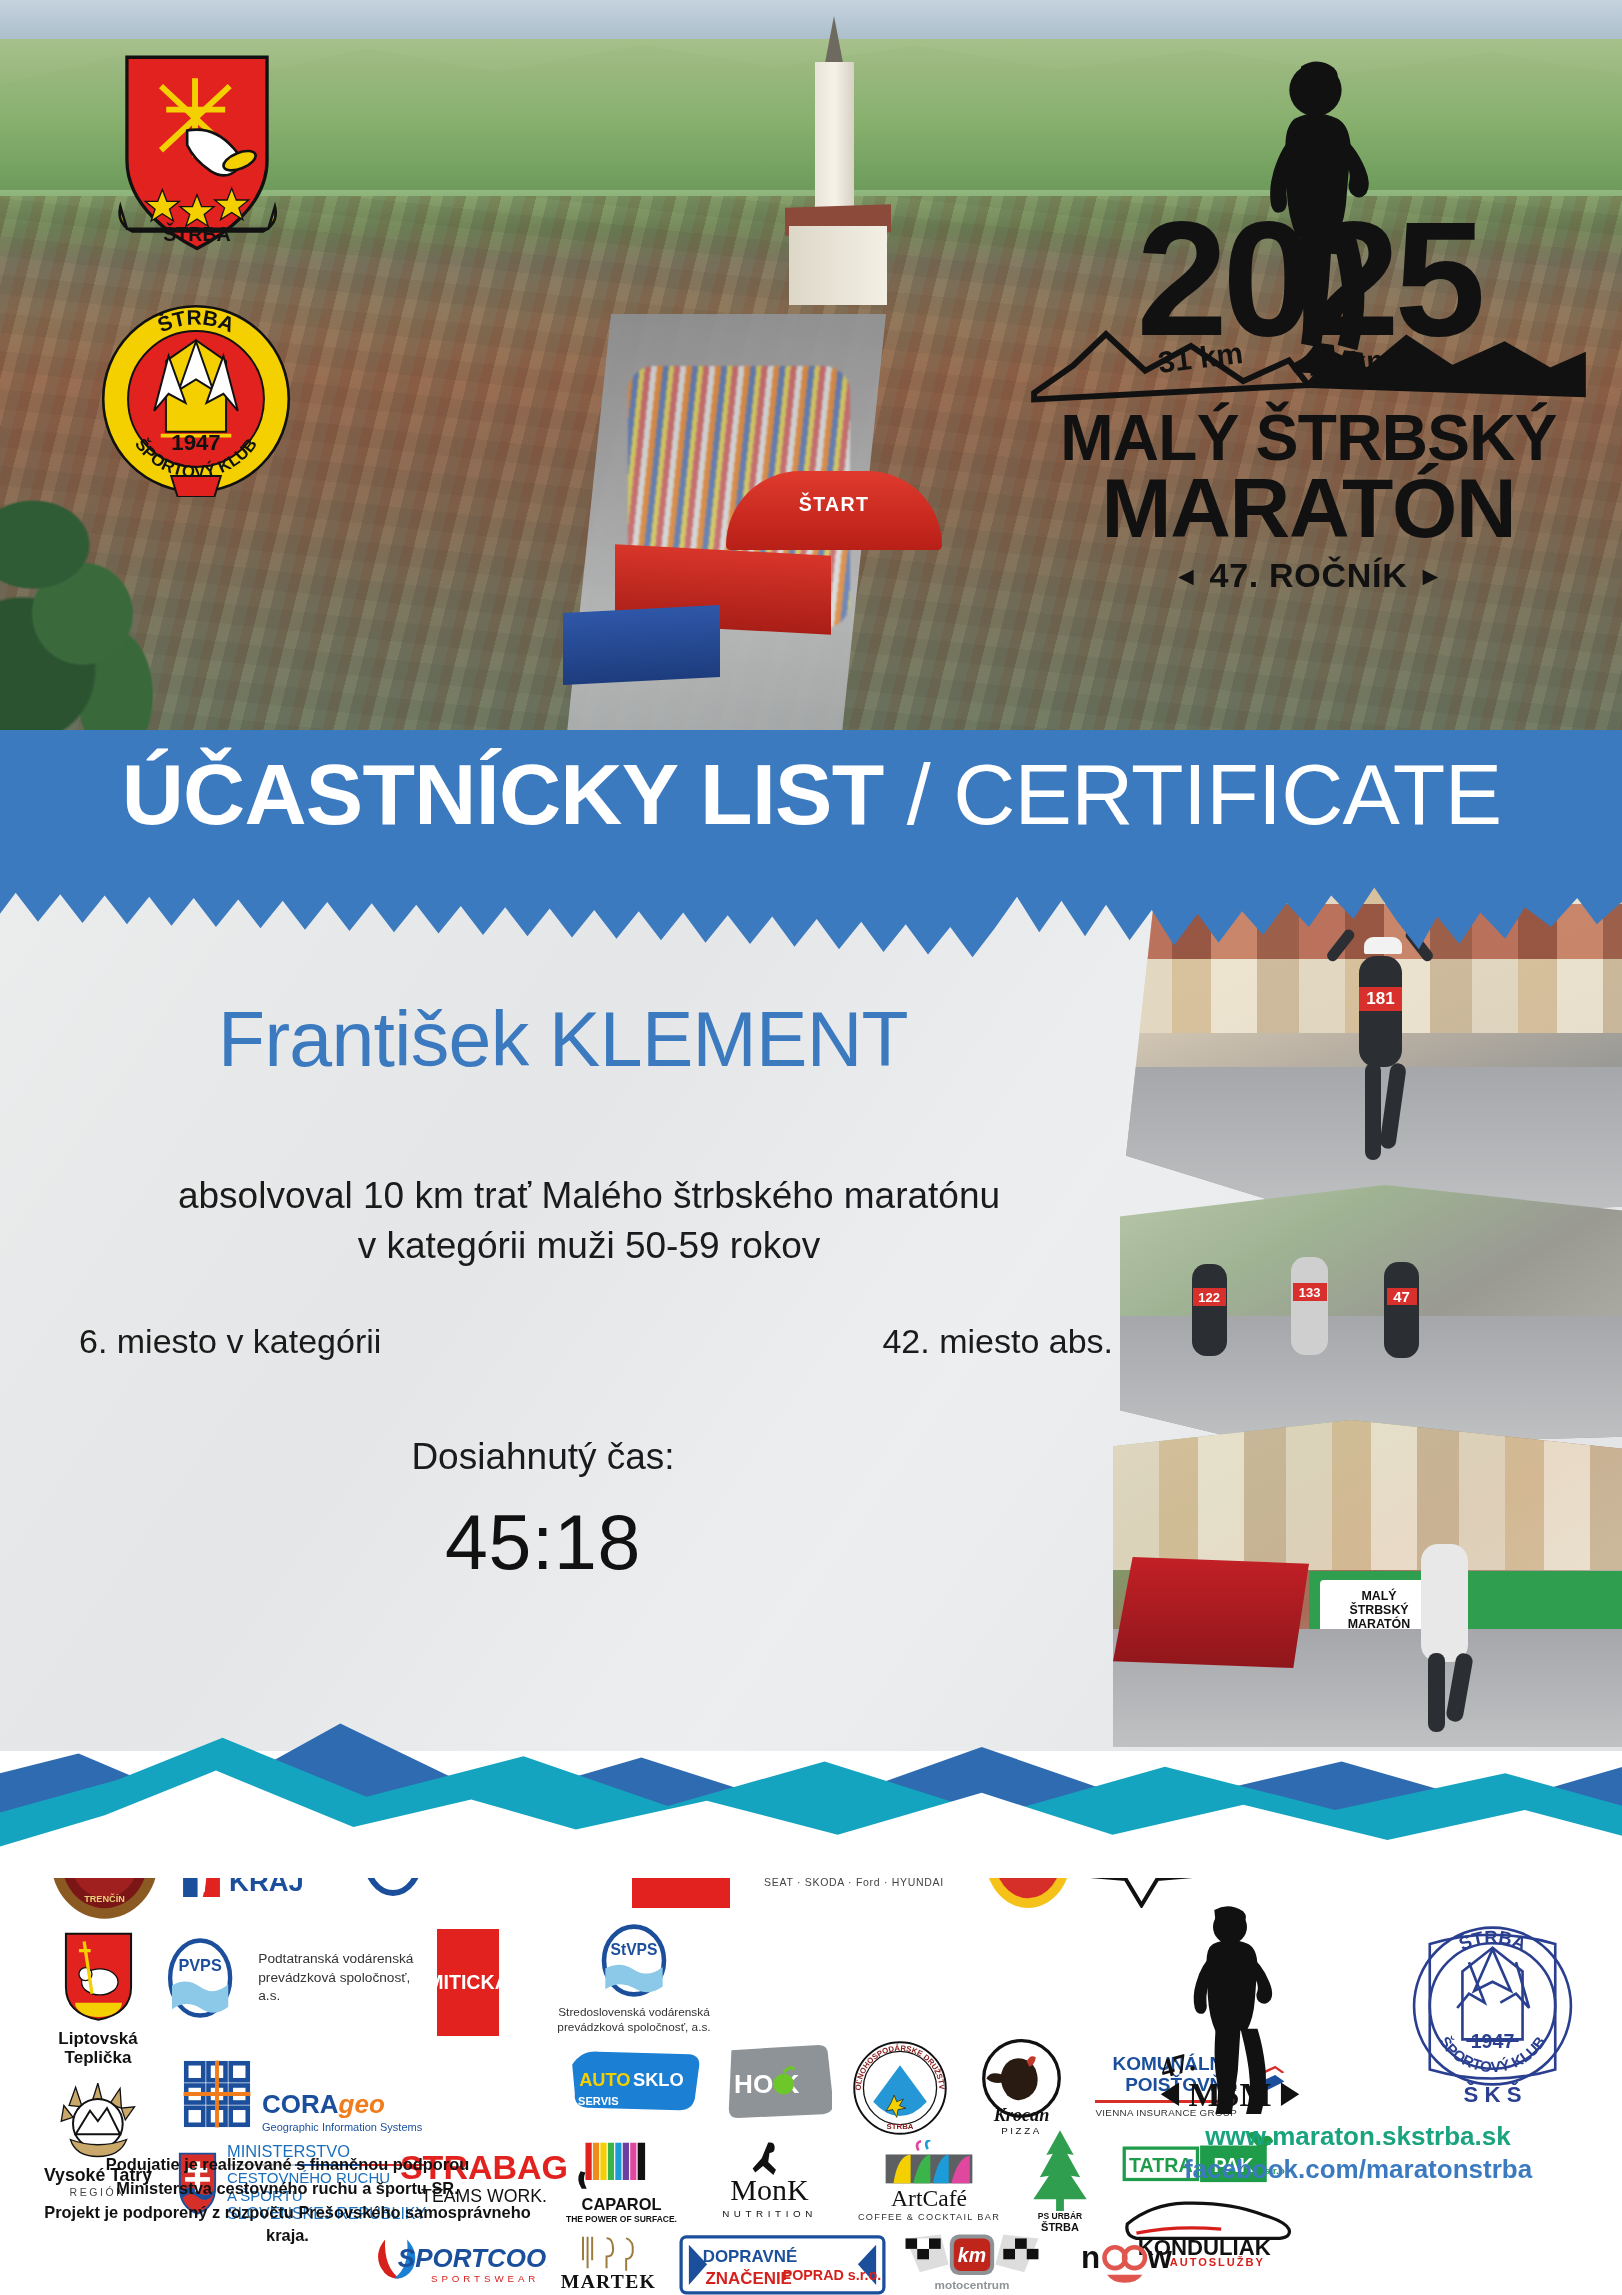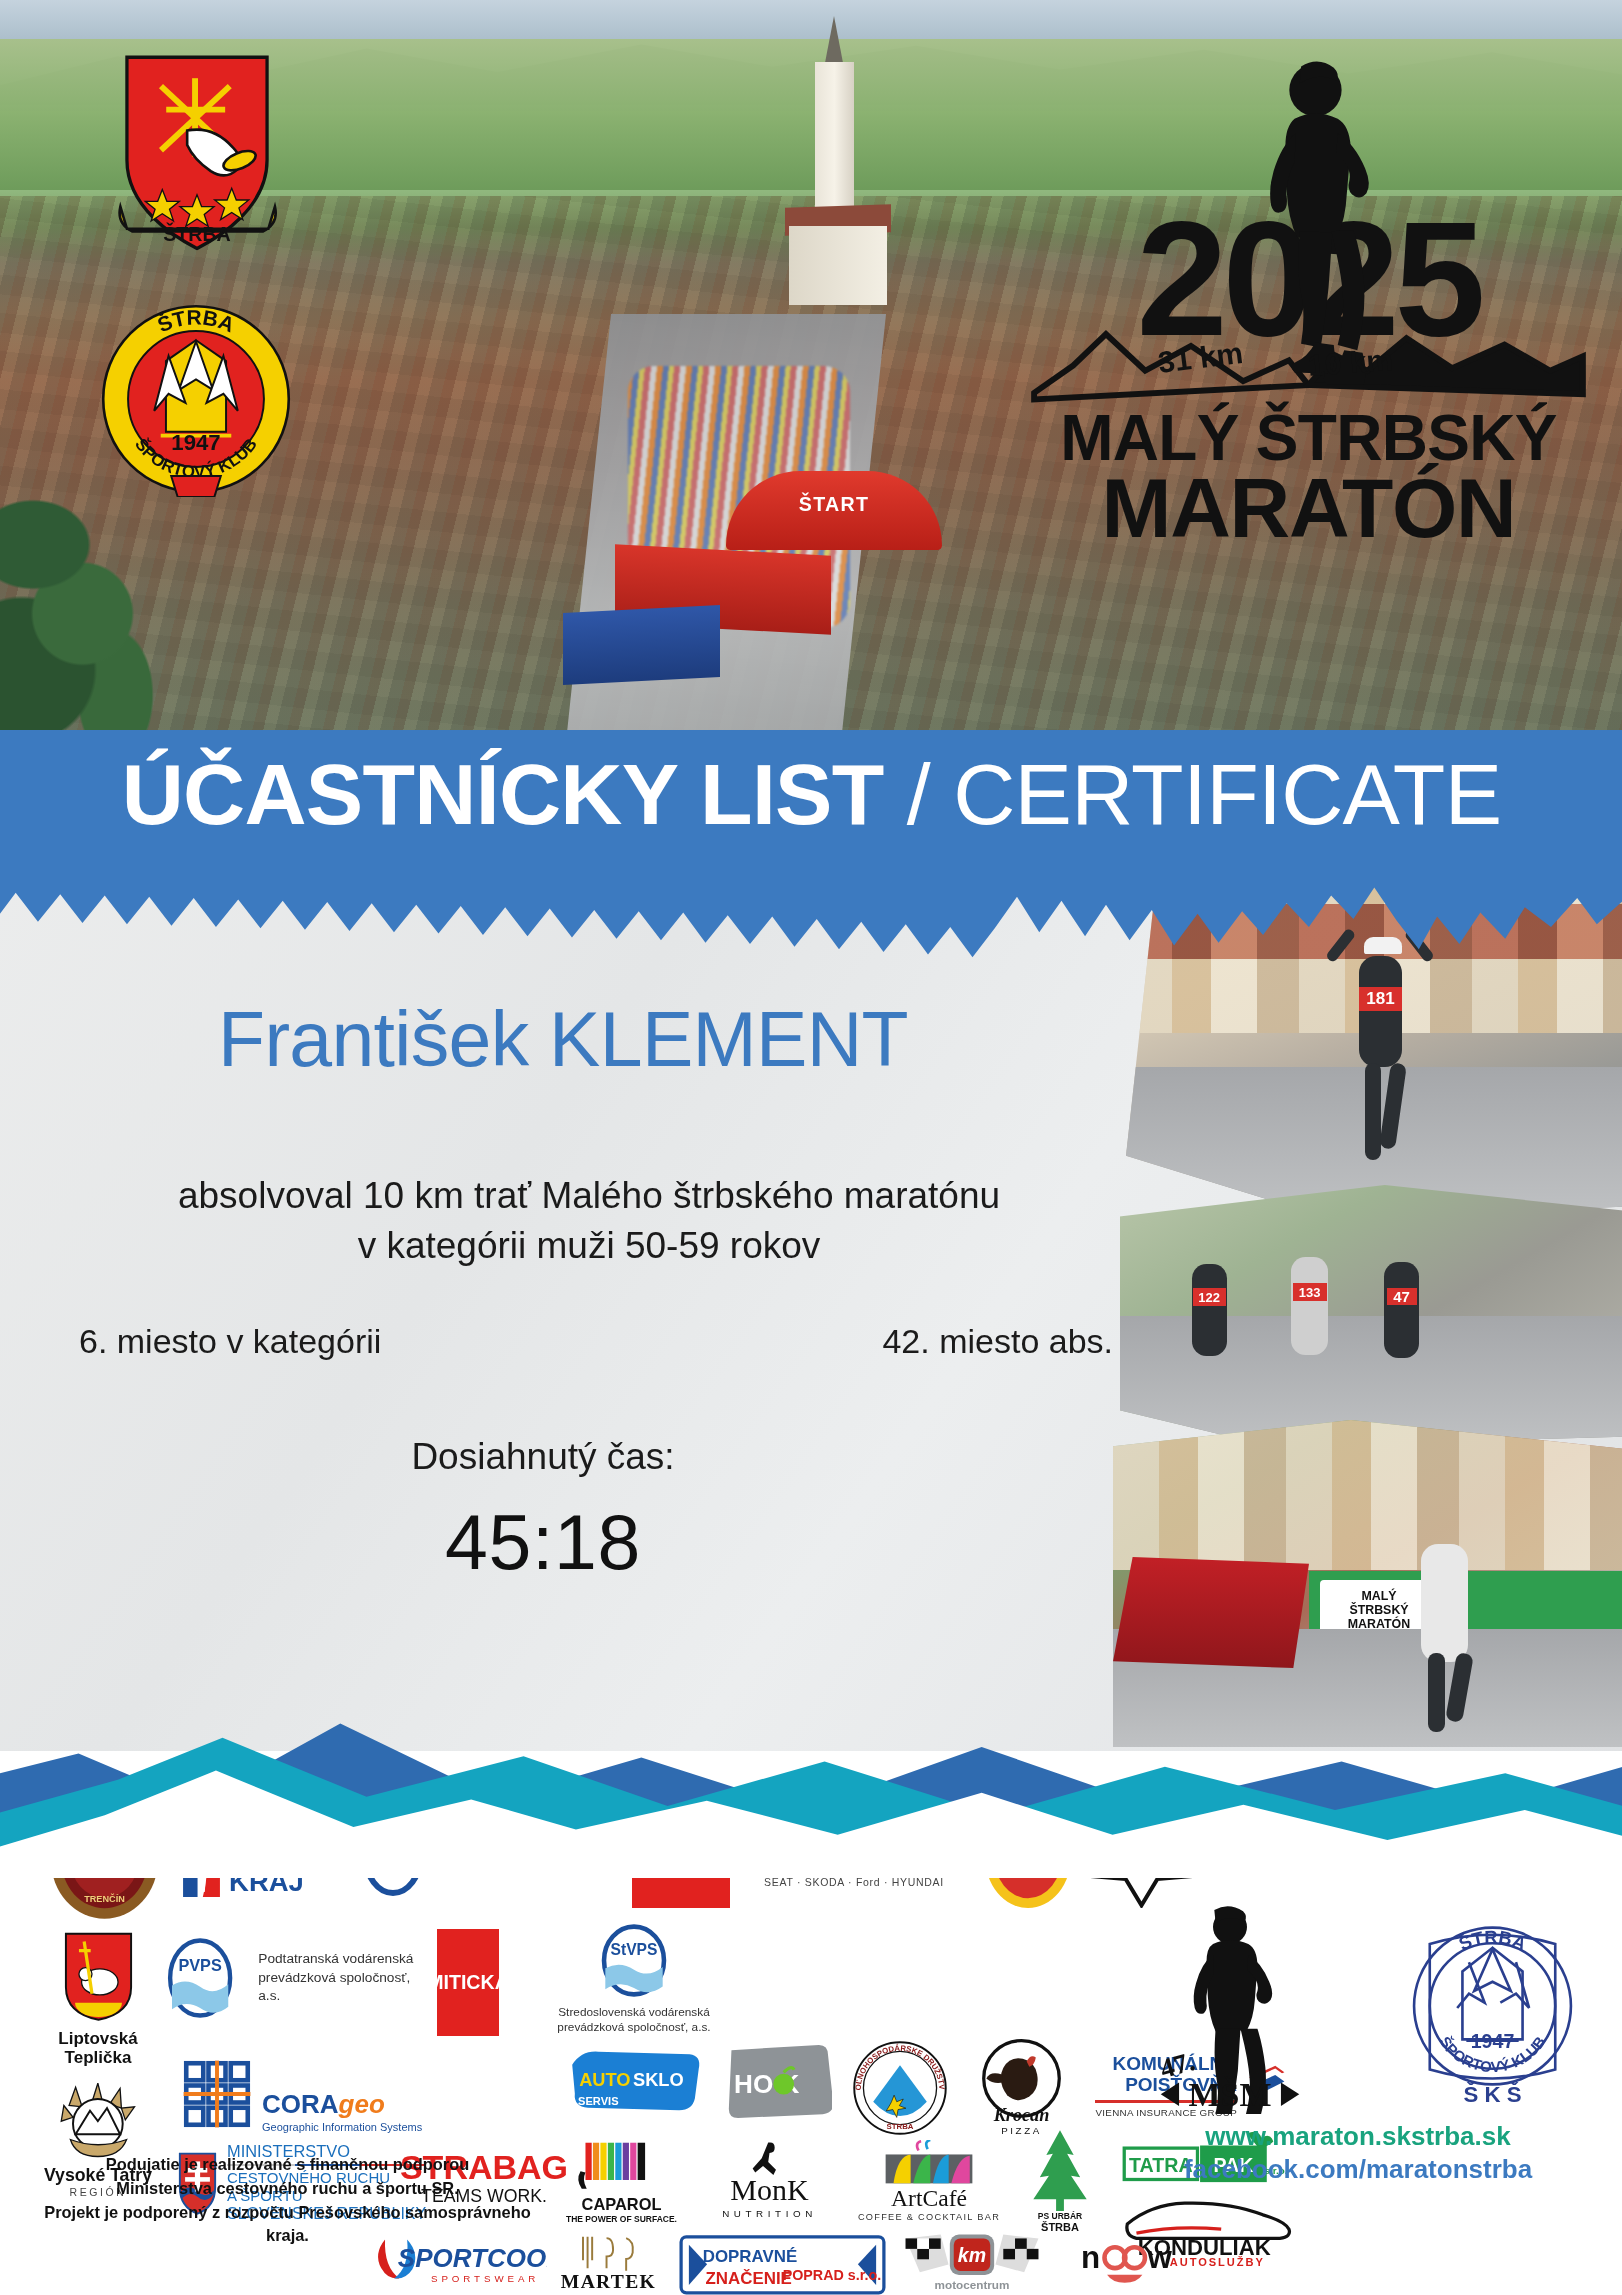--- a/index.html
+++ b/index.html
@@ -293,20 +293,25 @@
           <path d="M94,268 q-6,66 4,106 q4,30 -2,66 l30,6 q8,-52 12,-92 l6,-84 Z"></path>
           <path d="M142,268 q16,62 18,100 q2,36 -8,74 l30,8 q14,-58 10,-104 q-4,-46 -16,-80 Z"></path>
           <path d="M118,438 q-12,22 -30,30 q-12,6 -2,16 l56,2 q8,-20 4,-44 Z"></path>
           <path d="M162,450 q-8,26 -26,36 q-12,8 0,16 l56,0 q6,-22 -2,-48 Z"></path>
         </g>
       </svg>
       <div class="km-left">31 km</div>
       <div class="km-right">10 km</div>
       <div class="t1">MALÝ ŠTRBSKÝ</div>
       <div class="t2">MARATÓN</div>
+      <div class="t3">
+        <span class="arrw">◄</span>
+        <span>47. ROČNÍK</span>
+        <span class="arrw">►</span>
+      </div>
     </div>
   </div>
 
   <div class="body-area"></div>
 
   <div class="collage">
     <div class="ph ph1">
       <div class="houses"></div>
       <div class="roofs"></div>
       <div class="road-strip" style="left:0;right:0;bottom:0;height:44%;"></div>

